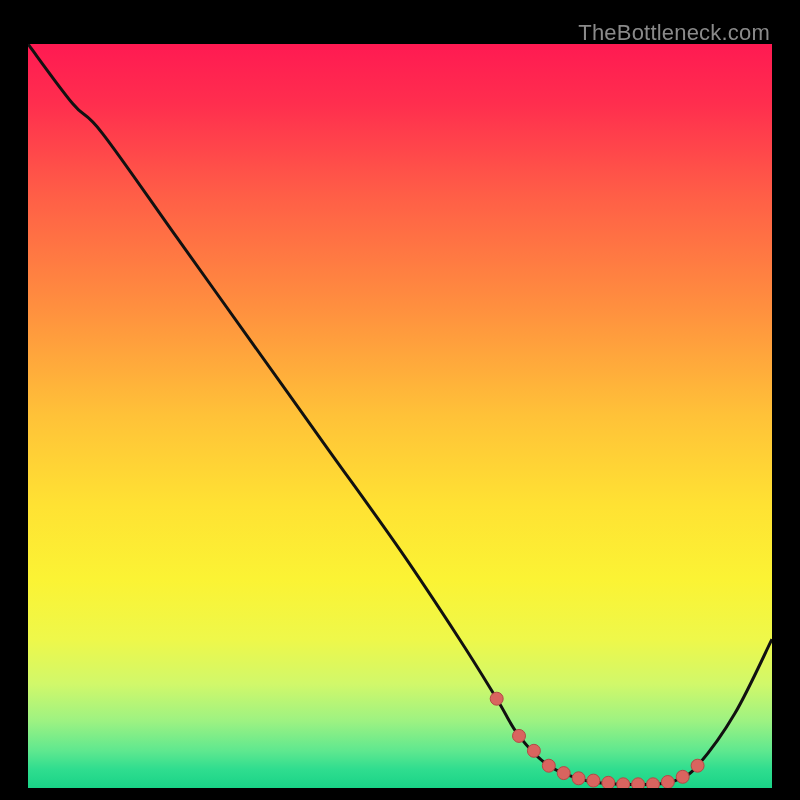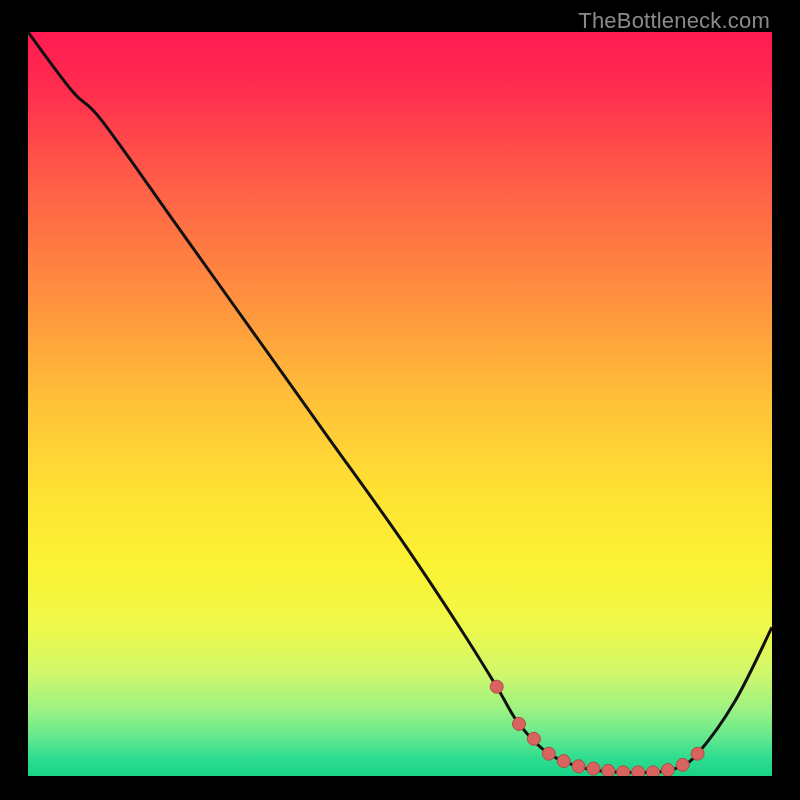--- a/index.html
+++ b/index.html
@@ -6,21 +6,21 @@
     margin: 0;
     padding: 0;
     width: 800px;
     height: 800px;
     background: #000000;
     overflow: hidden;
   }
   .frame {
     position: absolute;
     left: 0;
-    top: 4px;
+    top: 16px;
     width: 800px;
     height: 664px;
   }
   .plot-area {
     position: absolute;
     left: 28px;
     top: 28px;
     width: 744px;
     height: 744px;
   }

